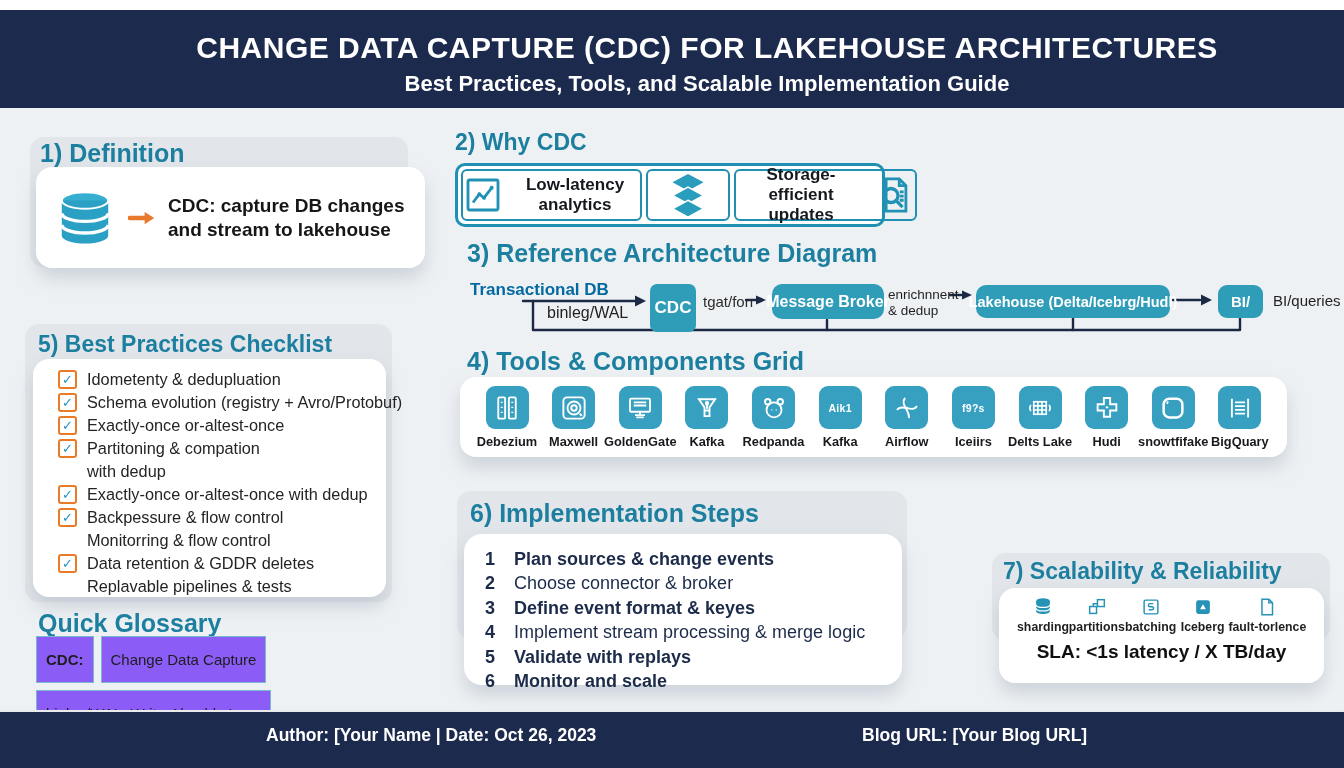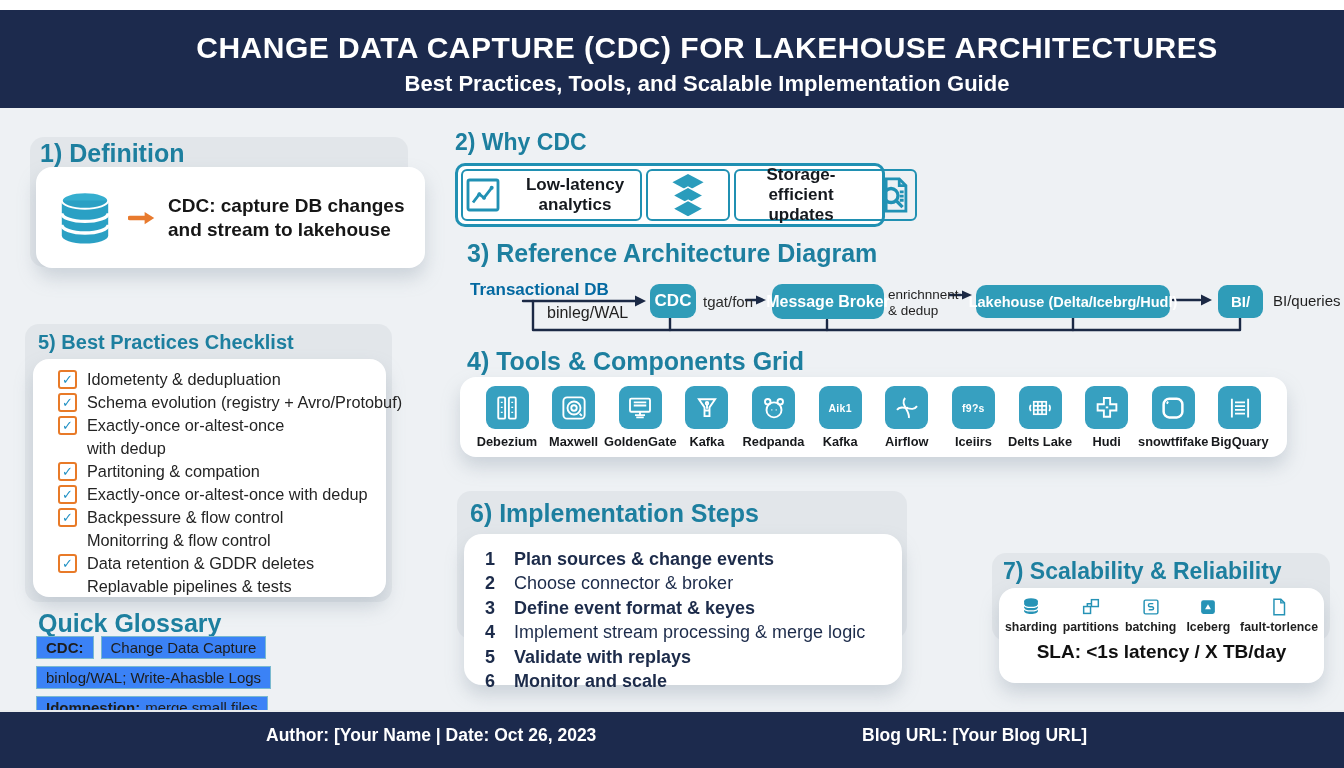--- a/index.html
+++ b/index.html
@@ -37,30 +37,30 @@
   .tile-txt{font-size:10.5px;font-weight:700;letter-spacing:.3px;}
   .tool-label{font-size:12.8px;font-weight:700;color:#17191c;white-space:nowrap;}
   
   #c5{left:33px;top:359px;width:353px;height:238px;padding:9px 0 0 25px;box-sizing:border-box;}
   .chk-row{display:flex;align-items:center;gap:10px;height:23px;font-size:16.3px;color:#242424;font-weight:500;white-space:nowrap;}
   .cb{width:15px;height:15px;border:2.2px solid #e87a28;border-radius:3px;display:flex;align-items:center;justify-content:center;flex:none;background:#fff;}
   .cb::after{content:"\2713";color:#2191c4;font-size:13px;font-weight:700;line-height:1;}
   .cb-space{width:15px;height:15px;border:2.2px solid transparent;flex:none;}
   
   #gloss{position:absolute;left:36px;top:636px;width:420px;display:flex;flex-wrap:wrap;gap:7px;}
-  .gtag{border:1.5px solid #79b9cf;background:#3b82f6;padding:2px 9px;font-size:15px;color:#1d1d1d;
+  .gtag{border:1.5px solid #79b9cf;background:#8b5cf6;padding:14px 9px;font-size:15px;color:#1d1d1d;
         display:flex;gap:5px;align-items:baseline;white-space:nowrap;}
   .gterm{font-weight:700;}  .gterm:empty{display:none;}  .gdef:empty{display:none;}
   
   #c6{left:464px;top:534px;width:438px;height:151px;border-radius:18px;padding:13px 0 0 21px;box-sizing:border-box;}
   .step{display:flex;gap:15px;font-size:18px;color:#1c2b4a;height:24.5px;align-items:center;white-space:nowrap;}
   .step .sn{font-weight:700;width:14px;flex:none;}
   .step.sb .st{font-weight:700;}  .step.sm .st{font-weight:500;}
   
-  #c7{left:999px;top:588px;width:325px;height:95px;padding:8px 6px 0;box-sizing:border-box;}
+  #c7{left:999px;top:588px;width:325px;height:95px;padding:8px 18px 0;box-sizing:border-box;}
   .sic-row{display:flex;justify-content:space-between;}
   .sic{display:flex;flex-direction:column;align-items:center;gap:2px;min-width:52px;}
   .sic svg{width:22px;height:22px;}
   .sic-label{font-size:12.3px;font-weight:600;color:#1f1f1f;white-space:nowrap;}
   .sla{text-align:center;font-size:19px;font-weight:600;color:#101010;margin-top:7px;}
   svg{display:block;}
 </style>
 </head>
 <body>
 
@@ -142,21 +142,21 @@
       <path d="M718 30h27"></path>
     </g>
     <g fill="#1b2945">
       <polygon points="191,31 180,25.5 180,36.5"></polygon>
       <polygon points="311,30 301,25.5 301,34.5"></polygon>
       <polygon points="517,25 507,20.5 507,29.5"></polygon>
       <polygon points="757,30 746,24.5 746,35.5"></polygon>
     </g>
   </svg>
   <div class="flow-lbl" style="left:547px;top:304px;font-size:16px;">binleg/WAL</div>
-  <div class="tnode" style="left:650px;top:284px;width:46px;height:34px;font-size:17px;">CDC</div>
+  <div class="tnode" style="left:650px;top:284px;width:46px;height:48px;font-size:17px;border-radius:7px;">CDC</div>
   <div class="flow-lbl" style="left:703px;top:293px;font-size:15px;color:#2b2b2b;">tgat/fon</div>
   <div class="tnode" style="left:772px;top:284px;width:112px;height:35px;font-size:16px;border-radius:10px;">Message Broker</div>
   <div class="flow-lbl" style="left:888px;top:287px;font-size:13.5px;line-height:15.5px;">
     <div>enrichnnent</div>
     <div>&amp; dedup</div>
   </div>
   <div class="tnode" style="left:976px;top:285px;width:194px;height:33px;font-size:14.5px;border-radius:10px;">Lakehouse (Delta/Icebrg/Hudl)</div>
   <div class="tnode" style="left:1218px;top:285px;width:45px;height:33px;font-size:15px;">BI/</div>
   <div class="flow-lbl" style="left:1273px;top:292px;font-size:15px;">BI/queries</div>
 
@@ -267,41 +267,41 @@
       <div class="tile">
         <svg viewBox="0 0 24 24" fill="none" stroke="#fff" stroke-width="1.5">
           <path d="M5.5 4.5v15M18.5 4.5v15M8 7.5h8M8 10.5h8M8 13.5h8M8 16.5h8"></path>
         </svg>
       </div>
       <div class="tool-label">BigQuary</div>
     </div>
   </div>
 
   <div class="gray-card" style="left:25px;top:324px;width:367px;height:278px;"></div>
-  <div class="h-teal" style="left:38px;top:331px;font-size:20px;">5) Best Practices Checklist</div>
+  <div class="h-teal" style="left:38px;top:331px;font-size:23px;">5) Best Practices Checklist</div>
   <div class="white-card" id="c5">
     <div class="chk-row">
         <span class="cb"></span>
         <span>Idometenty &amp; dedupluation</span>
       </div>
     <div class="chk-row">
         <span class="cb"></span>
         <span>Schema evolution (registry + Avro/Protobuf)</span>
       </div>
     <div class="chk-row">
         <span class="cb"></span>
         <span>Exactly-once or-altest-once</span>
+      </div>
+    <div class="chk-row">
+        <span class="cb"></span>
+        <span>Partitoning &amp; compation</span>
       </div>
     <div class="chk-row">
         <span class="cb-space"></span>
         <span>with dedup</span>
-      </div>
-    <div class="chk-row">
-        <span class="cb"></span>
-        <span>Partitoning &amp; compation</span>
       </div>
     <div class="chk-row">
         <span class="cb"></span>
         <span>Exactly-once or-altest-once with dedup</span>
       </div>
     <div class="chk-row">
         <span class="cb"></span>
         <span>Backpessure &amp; flow control</span>
       </div>
     <div class="chk-row">

